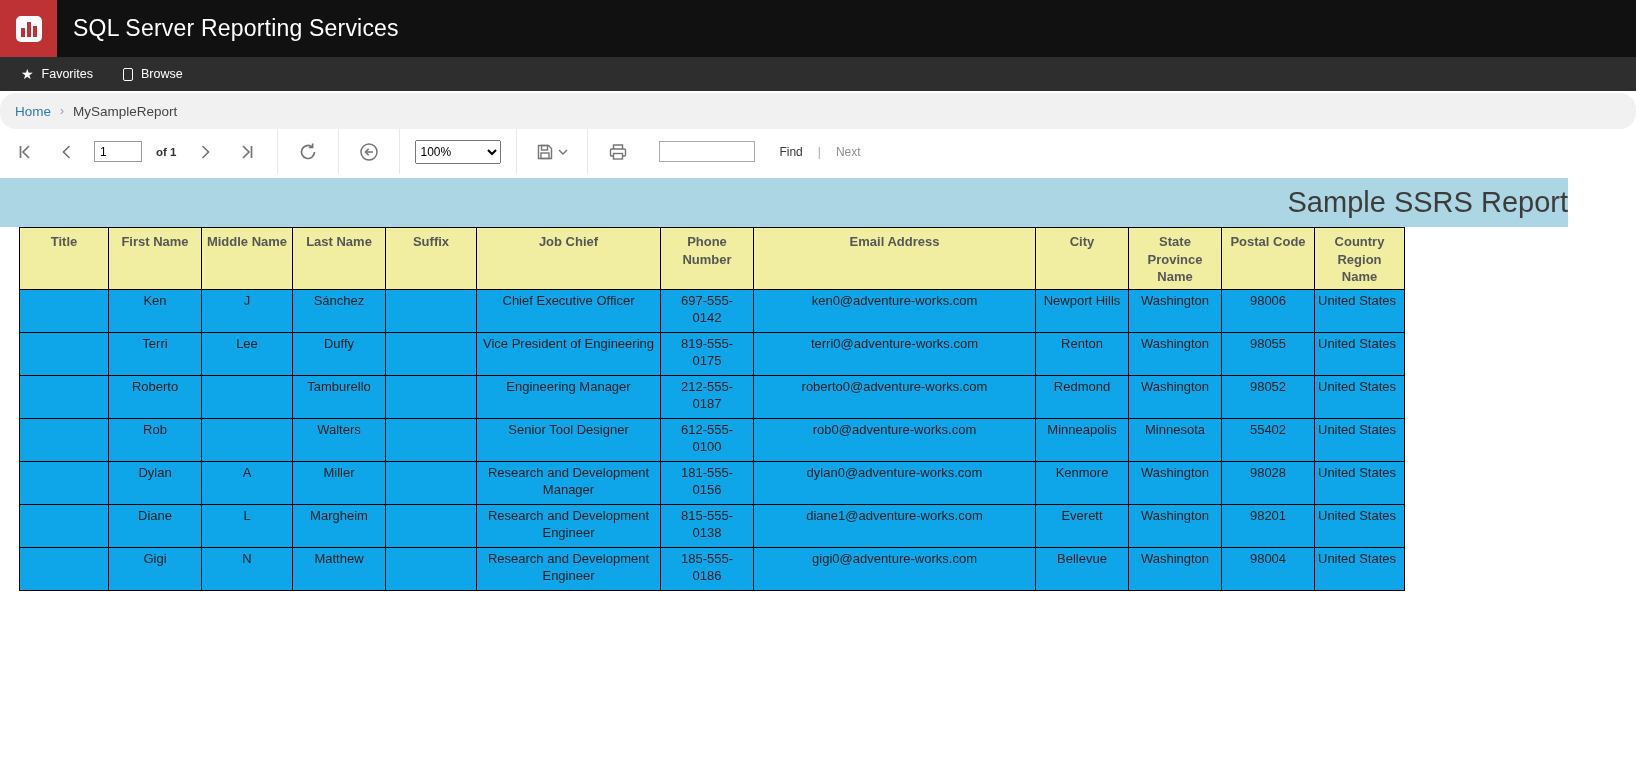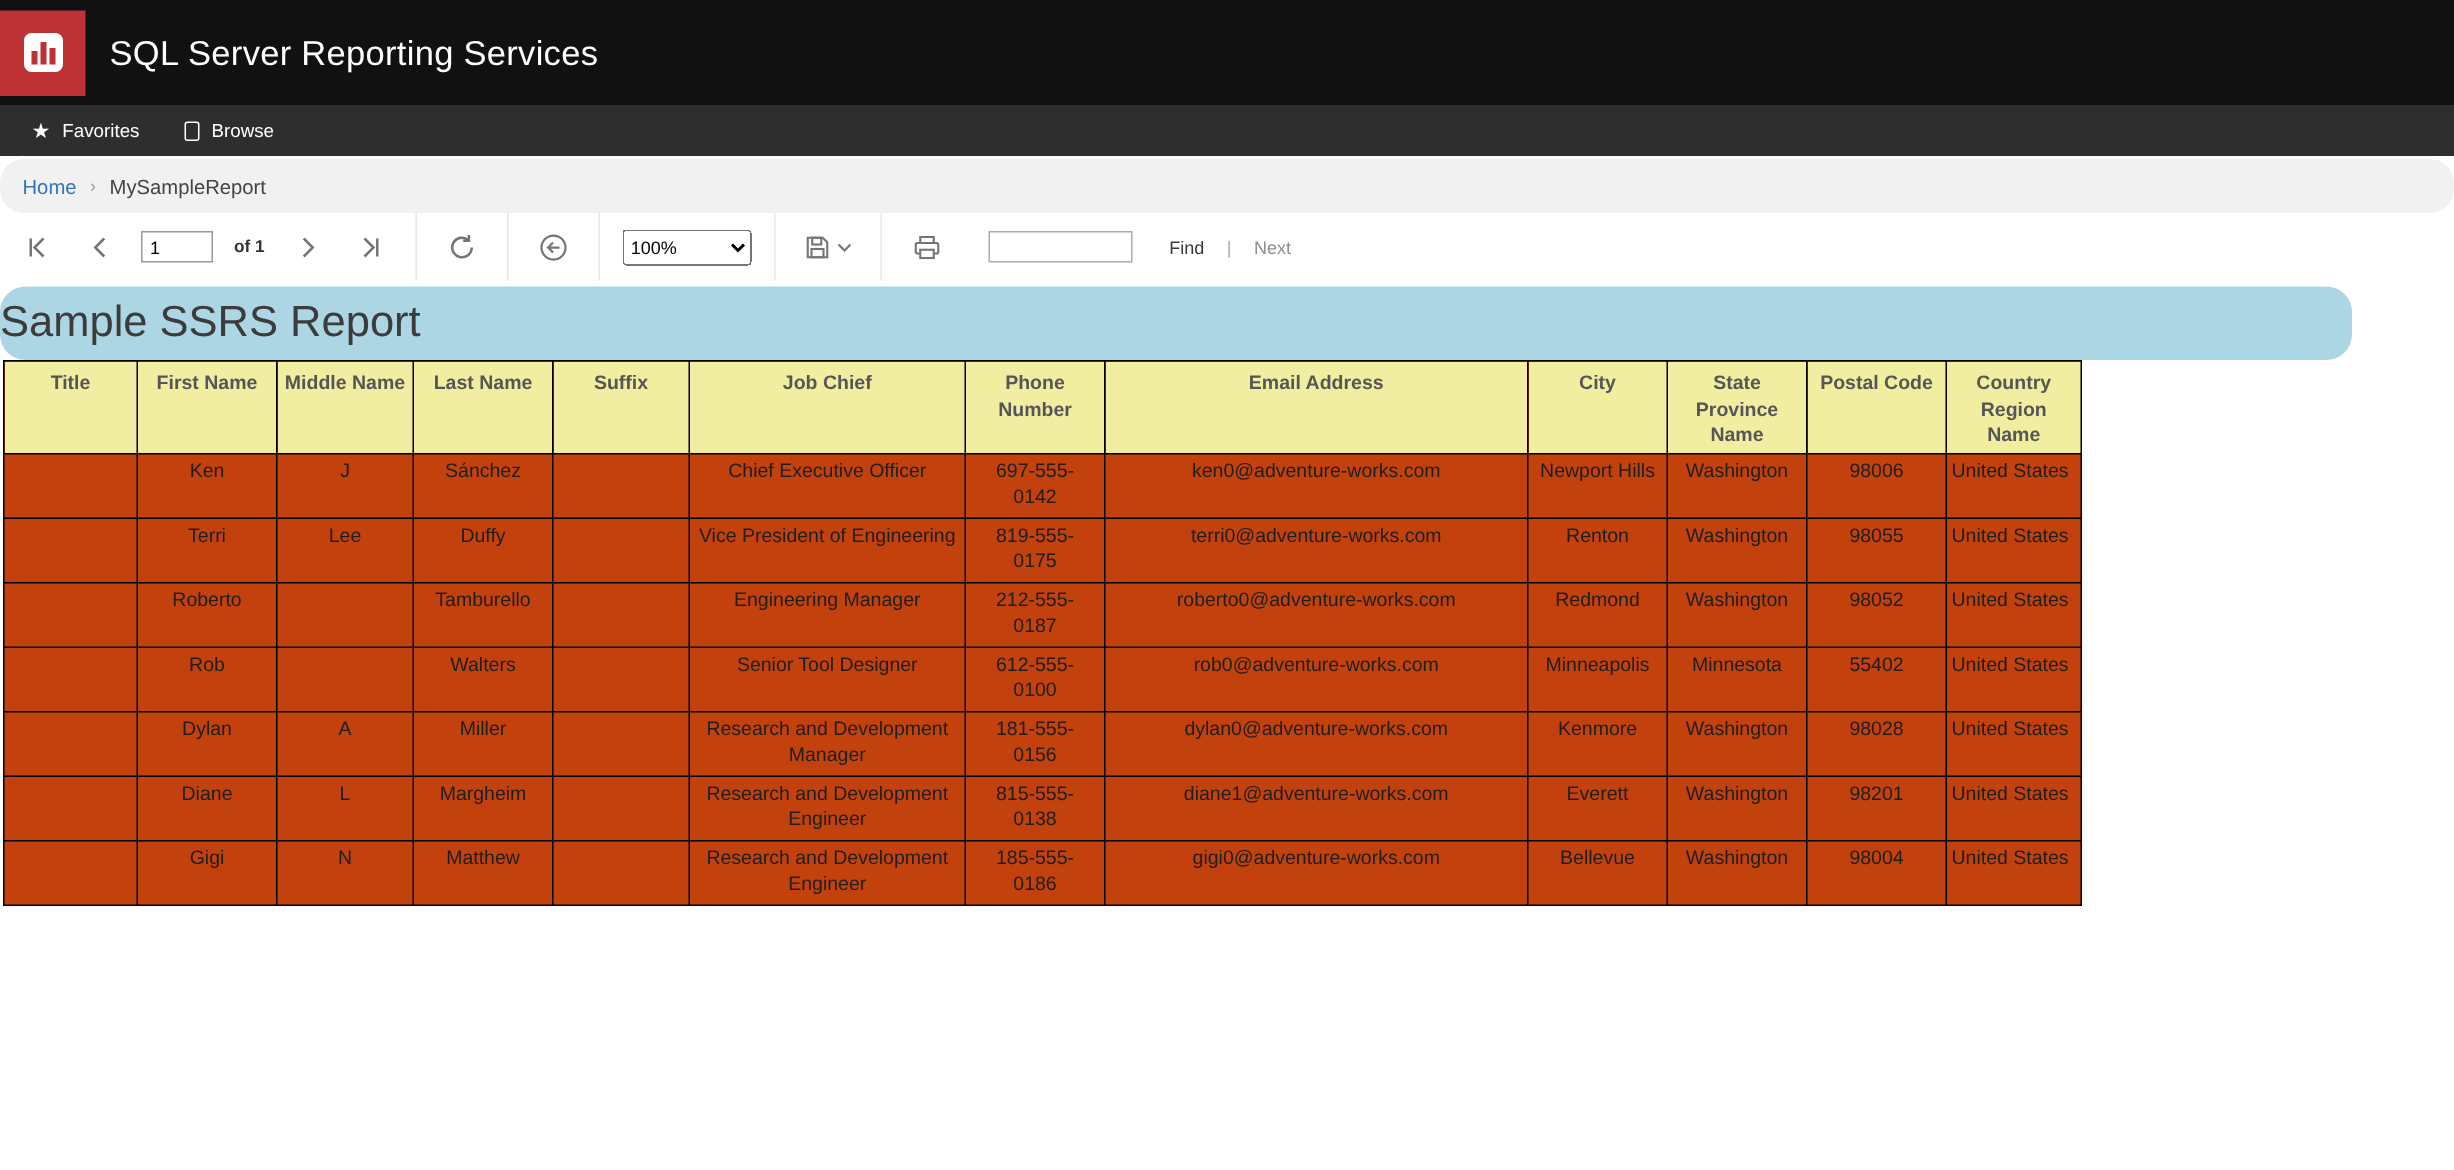--- a/index.html
+++ b/index.html
@@ -4,21 +4,21 @@
 <style>
   * { box-sizing: border-box; }
   html,body { margin:0; padding:0; }
   body {
     width:1636px; height:780px; overflow:hidden;
     background:#fff;
     font-family:"Liberation Sans", sans-serif;
   }
 
   
-  .topbar { display:flex; align-items:center; height:70px; background:var(--topbar-bg,#111); }
+  .topbar { display:flex; align-items:center; height:57px; background:var(--topbar-bg,#111); }
   .logo-tile { width:57px; height:57px; background:var(--logo-red,#BE3134);
     display:flex; align-items:center; justify-content:center; cursor:pointer; flex:0 0 auto; }
   .logo-bar { fill:var(--logo-red,#BE3134); }
   .app-title { color:#fff; font-size:23px; font-weight:400; margin:0 0 0 16px; letter-spacing:.2px; }
 
   
   .menubar { display:flex; align-items:center; height:36px; background:var(--menubar-bg,#2E2E2E);
     padding-left:6px; border-bottom:2px solid #fff; }
   .menu-item { display:flex; align-items:center; gap:8px; color:#fff; font-size:12.5px;
     padding:0 15px; height:100%; cursor:pointer; }
@@ -45,24 +45,24 @@
   .save-group { display:flex; align-items:center; gap:4px; width:auto; padding:0 4px; }
   .find-input { width:96px; height:21px; border:1px solid #ABABAB; font-size:12px; padding:0 5px;
     font-family:inherit; margin-left:14px; }
   .find-label { font-size:12px; color:#3a3a3a; margin-left:12px; cursor:pointer; }
   .find-divider { font-size:12px; color:#aaa; margin:0 3px; }
   .next-label { font-size:12px; color:#8f8f8f; cursor:pointer; }
 
   
   .report-area { width:1568px; }
   .banner { height:49px; background:var(--banner-blue,#ADD6E4);
-    display:flex; align-items:center; justify-content:flex-start;border-radius:17px; }
+    display:flex; align-items:center; justify-content:flex-end; }
   .report-title { font-size:29px; color:#3C3C3C; }
 
-  table { border-collapse:collapse; table-layout:fixed; width:1385px; margin-left:2px; background:#c2410c; }
+  table { border-collapse:collapse; table-layout:fixed; width:1385px; margin-left:19px; background:#0ea5e9; }
   th, td { border:1px solid #000; overflow:hidden; }
   th { background:var(--header-yellow,#F1EEA1); color:#565656; font-size:13px; font-weight:bold;
     vertical-align:top; text-align:center; padding:5px 3px 0; height:62px; line-height:1.35; }
   td { font-size:13px; color:#1f1f1f; vertical-align:top; text-align:center;
     padding:3px 3px 0; height:43px; line-height:1.3; }
   .w0{width:89px}.w1{width:93px}.w2{width:91px}.w3{width:93px}.w4{width:91px}.w5{width:184px}
   .w6{width:93px}.w7{width:282px}.w8{width:93px}.w9{width:93px}.w10{width:93px}.w11{width:90px}
   td.c6 { padding-left:12px; padding-right:12px; }   
   td.c11 { text-align:left; padding-left:3px; }      
 </style>

